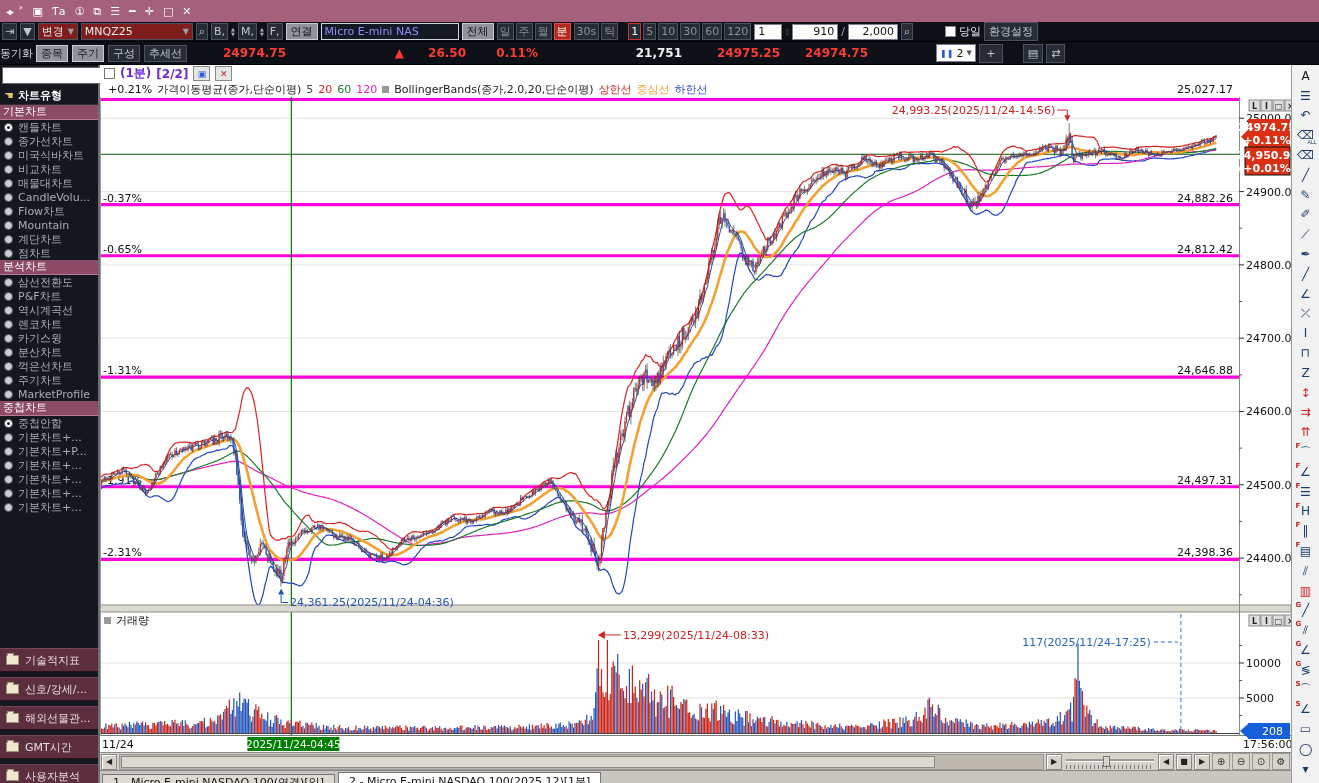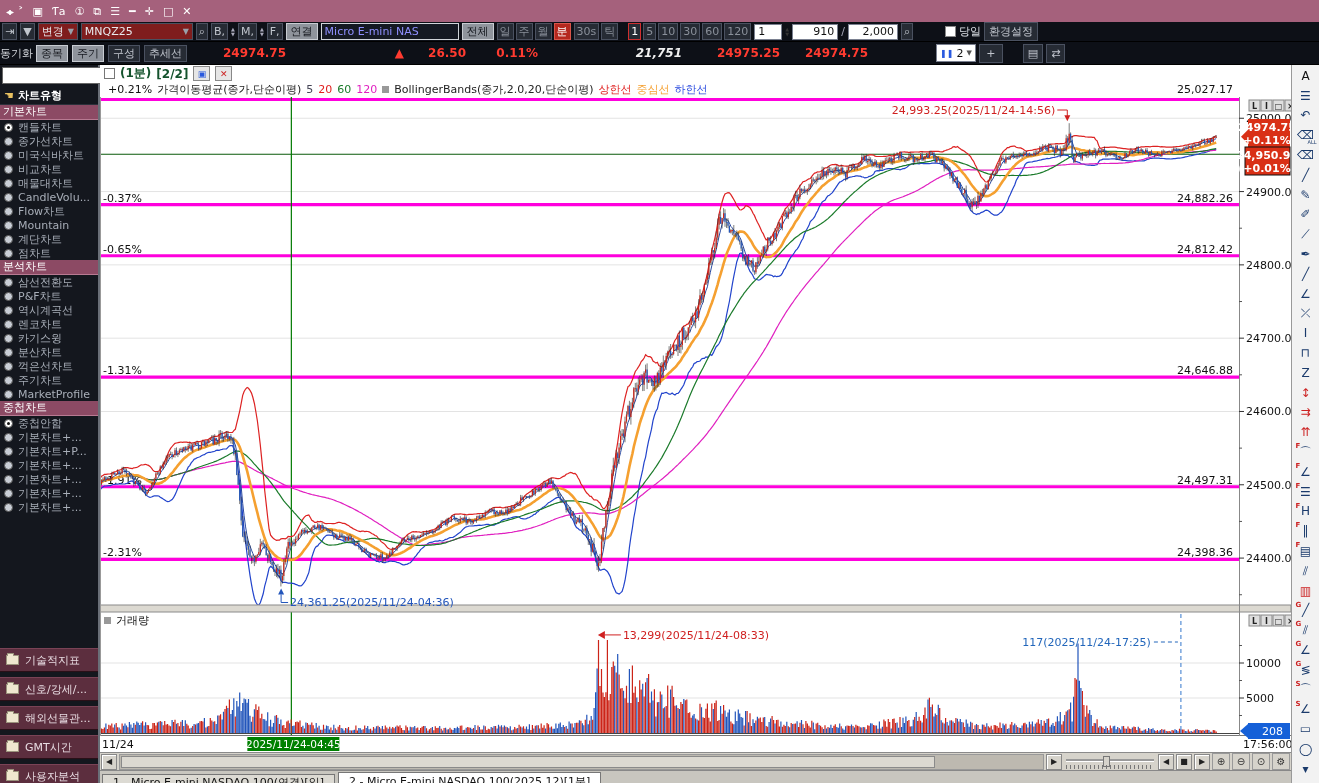--- a/index.html
+++ b/index.html
@@ -54,21 +54,21 @@
   .spacer{flex:1;}
   .acc{height:22px;background:#5c2e3e;margin-top:5px;display:flex;align-items:center;gap:6px;
        padding:0 6px;color:#e8dce2;border-top:1px solid #7a4356;border-bottom:1px solid #2a1018;}
   .fold{width:11px;height:8px;background:#efe7cf;border:1px solid #9a927c;position:relative;flex:none;}
   .fold::before{content:"";position:absolute;left:0;top:-3px;width:5px;height:2px;background:#efe7cf;border:1px solid #9a927c;border-bottom:none;}
   
   .chartpane{flex:1;background:#fff;display:flex;flex-direction:column;min-width:0;}
   .chead{height:17px;display:flex;align-items:center;padding:0 4px;gap:5px;background:#fff;}
   .chead .ck{width:9px;height:9px;border:1px solid #777;background:#fff;}
   .ctitle{color:#8b3060;font-weight:bold;font-size:12px;flex:1;white-space:nowrap;}
-  .cinfo{color:#14532d;font-weight:bold;font-size:12px;}
+  .cinfo{color:#6d28d9;font-weight:bold;font-size:12px;}
   .hbtn{width:15px;height:13px;border:1px solid #888;background:#e6e6e6;display:inline-flex;align-items:center;
         justify-content:center;font-size:9px;color:#225;}
   .hbtn.x{color:#c22;font-weight:bold;}
   .legend{height:15px;display:flex;align-items:center;gap:5px;padding:0 8px;background:#fff;color:#222;
           font-size:11px;position:relative;white-space:nowrap;}
   .legend .topright{position:absolute;right:58px;bottom:1px;color:#111;}
   .legend .sq{width:7px;height:7px;background:#999;display:inline-block;}
   .svgwrap{position:relative;width:100%;height:655px;}
   svg{display:block;}
   
@@ -185,21 +185,21 @@
         <span class="tbtn pressed">종목</span>
         <span class="tbtn pressed">주기</span>
         <span class="tbtn">구성</span>
         <span class="tbtn">추세선</span>
       </span>
     <span class="vals">
       <span class="rd" style="width:96px;">24974.75</span>
       <span class="rd" style="width:118px;">▲</span>
       <span class="rd" style="width:62px;">26.50</span>
       <span class="rd" style="width:72px;">0.11%</span>
-      <span class="wh" style="width:144px;font-style:italic;">21,751</span>
+      <span class="wh" style="width:144px;">21,751</span>
       <span class="rd" style="width:98px;">24975.25</span>
       <span class="rd" style="width:88px;">24974.75</span>
     </span>
     <span style="width:62px;"></span>
     <span class="winput" style="gap:3px;height:16px;">
       <span style="color:#2a5adf;font-size:8px;">❚❚</span>
       <span>2</span>
         <span style="font-size:7px;color:#555;">▼</span>
     </span>
     <span class="tbtn" style="height:17px;width:14px;">+</span>

